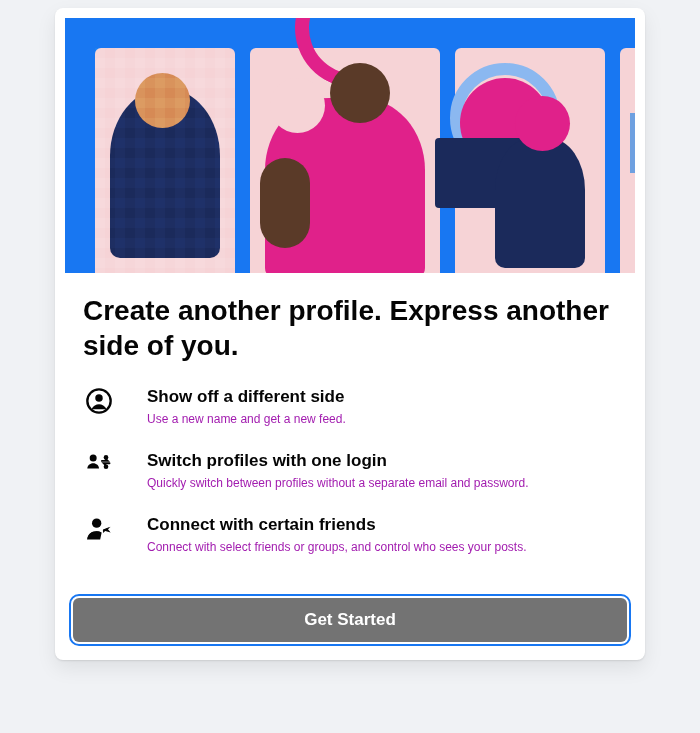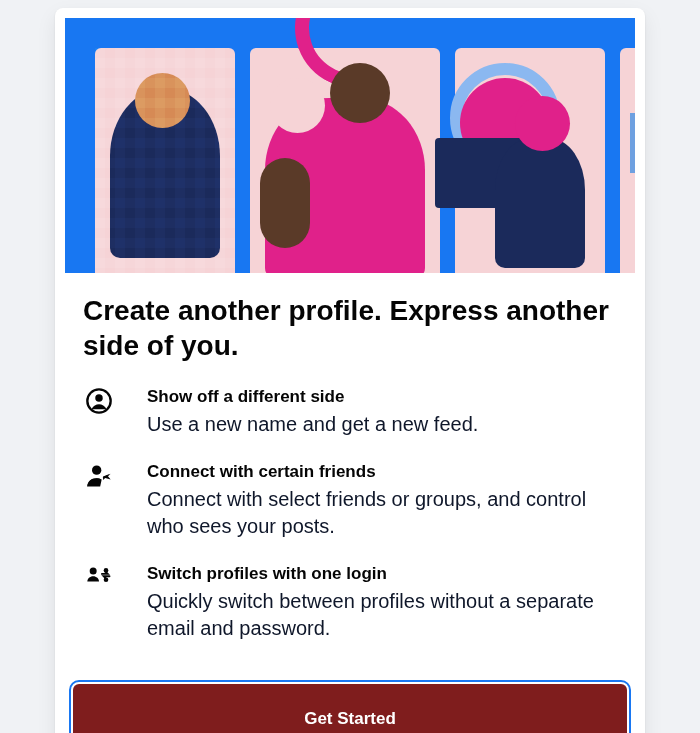--- a/index.html
+++ b/index.html
@@ -59,35 +59,35 @@
     flex: 1;
     padding-top: 2px;
   }
   .feature-title {
     font-size: 17px;
     font-weight: 600;
     color: #050505;
     margin-bottom: 4px;
   }
   .feature-desc {
-    font-size: 20px;
-    color: #0f172a;
+    font-size: 12px;
+    color: #a21caf;
     line-height: 1.35;
   }
   .cta-wrap {
     padding: 10px 18px 18px 18px;
   }
   .cta {
     width: 100%;
-    background: #7f1d1d;
+    background: #737373;
     color: #fff;
     border: none;
     font-size: 17px;
     font-weight: 600;
-    padding: 25px 0;
+    padding: 12px 0;
     border-radius: 6px;
     cursor: pointer;
     outline: 2px solid #1877f2;
     outline-offset: 2px;
     box-shadow: 0 0 0 4px rgba(24,119,242,0.0);
   }
   
   .swirl {
     position: absolute;
     width: 120px; height: 120px;
@@ -185,46 +185,46 @@
       </div>
       <div class="feature-body">
         <div class="feature-title">Show off a different side</div>
         <div class="feature-desc">Use a new name and get a new feed.</div>
       </div>
     </div>
 
     <div class="feature">
       <div class="feature-icon">
         <svg viewBox="0 0 24 24" width="28" height="28" fill="currentColor">
+          <circle cx="7" cy="6" r="3"></circle>
+          <path d="M2 15c0-2.5 2.2-4.5 5-4.5s5 2 5 4.5H2z"></path>
+          <circle cx="18" cy="5.5" r="2"></circle>
+          <circle cx="18" cy="13.5" r="2"></circle>
+          <path d="M14.5 8.5h5l-1.8-1.8M21 10.5h-5l1.8 1.8" stroke="currentColor" stroke-width="1.6" fill="none" stroke-linecap="round"></path>
+        </svg>
+      </div>
+      <div class="feature-body">
+        <div class="feature-title">Switch profiles with one login</div>
+        <div class="feature-desc">Quickly switch between profiles without a separate email and password.</div>
+      </div>
+    </div>
+
+    <div class="feature">
+      <div class="feature-icon">
+        <svg viewBox="0 0 24 24" width="28" height="28" fill="currentColor">
           <circle cx="10" cy="7" r="4"></circle>
           <path d="M2 21c0-4 3.5-7 8-7 1.3 0 2.5.25 3.6.7"></path>
           <path d="M2 21c0-4 3.5-7 8-7 1.6 0 3 .35 4.3 1L13 21H2z"></path>
           <path d="M15 13l7-3-2.3 2.3L22 15l-7-2z"></path>
           <path d="M15.5 12.5l5.5-2.2-5.5 5.2v-3z"></path>
         </svg>
       </div>
       <div class="feature-body">
         <div class="feature-title">Connect with certain friends</div>
         <div class="feature-desc">Connect with select friends or groups, and control who sees your posts.</div>
       </div>
     </div>
-
-    <div class="feature">
-      <div class="feature-icon">
-        <svg viewBox="0 0 24 24" width="28" height="28" fill="currentColor">
-          <circle cx="7" cy="6" r="3"></circle>
-          <path d="M2 15c0-2.5 2.2-4.5 5-4.5s5 2 5 4.5H2z"></path>
-          <circle cx="18" cy="5.5" r="2"></circle>
-          <circle cx="18" cy="13.5" r="2"></circle>
-          <path d="M14.5 8.5h5l-1.8-1.8M21 10.5h-5l1.8 1.8" stroke="currentColor" stroke-width="1.6" fill="none" stroke-linecap="round"></path>
-        </svg>
-      </div>
-      <div class="feature-body">
-        <div class="feature-title">Switch profiles with one login</div>
-        <div class="feature-desc">Quickly switch between profiles without a separate email and password.</div>
-      </div>
-    </div>
   </div>
 
   <div class="cta-wrap">
     <button class="cta">Get Started</button>
   </div>
 </div>
 
 </body></html>

